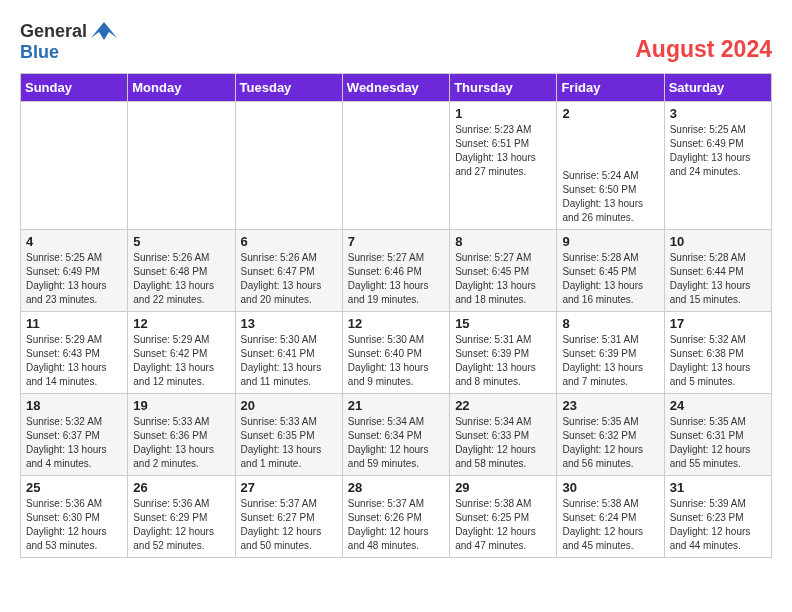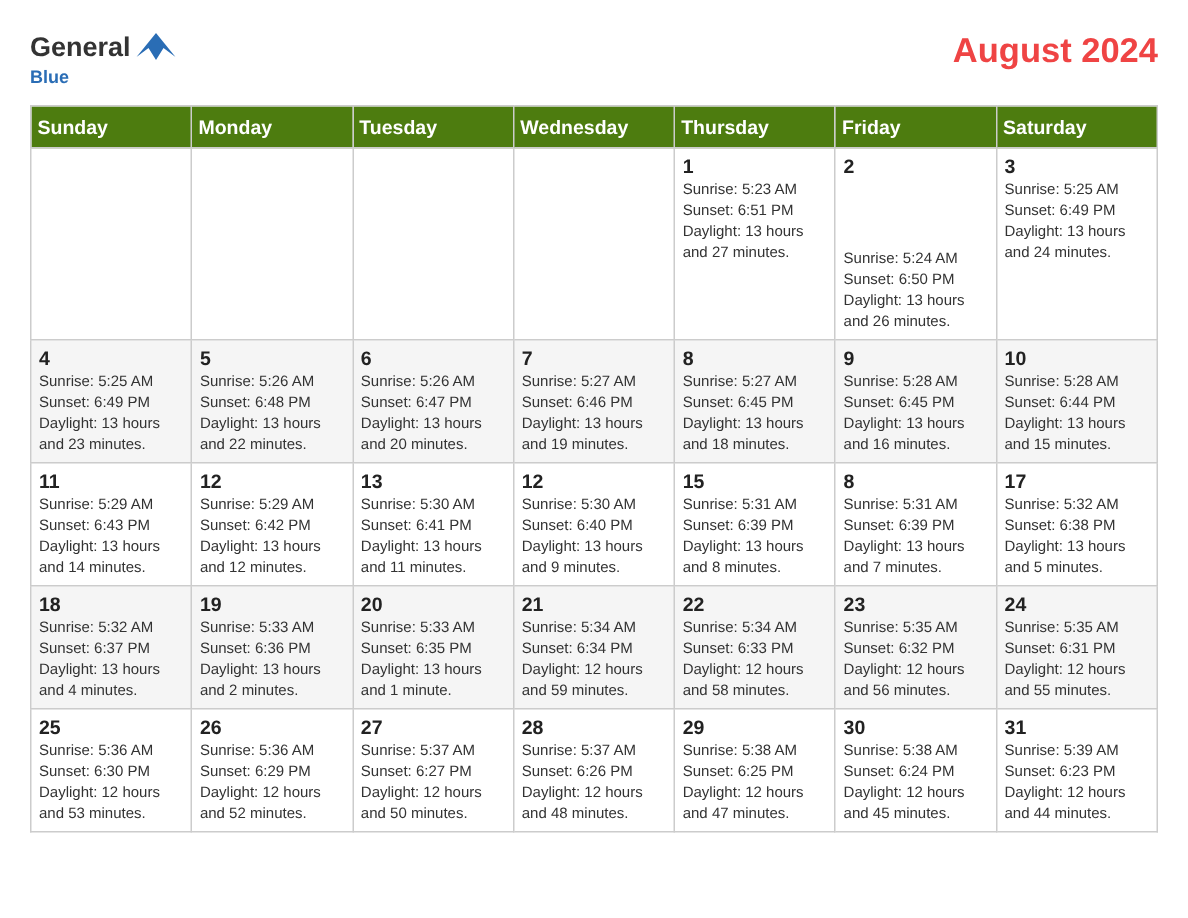--- a/index.html
+++ b/index.html
@@ -6,21 +6,21 @@
     body {
       font-family: Arial, sans-serif;
       background: #fff;
       width: 792px;
       min-height: 612px;
       padding: 20px;
     }
     .header {
       display: flex;
       justify-content: space-between;
-      align-items: flex-start;
+      align-items: flex-end;
       margin-bottom: 10px;
     }
     .logo {
       display: flex;
       flex-direction: column;
       align-items: flex-start;
     }
     .logo-text {
       display: flex;
       align-items: center;
@@ -37,21 +37,21 @@
     .location {
       font-size: 16px;
       color: #555;
     }
     .calendar {
       width: 100%;
       border-collapse: collapse;
       font-size: 11px;
     }
     .calendar thead th {
-      background-color: #4d7c0f;
+      background-color: #6d28d9;
       color: #fff;
       padding: 6px 4px;
       text-align: left;
       font-size: 13px;
       border: 1px solid #ccc;
     }
     .calendar tbody td {
       border: 1px solid #ccc;
       padding: 4px 5px;
       vertical-align: top;
@@ -82,21 +82,21 @@
 
 <div class="header">
   <div class="logo">
     <div class="logo-text">
       <span style="font-size:18px;font-weight:bold;color:#333;">General</span>
       <svg width="26" height="22" viewBox="0 0 26 22" style="margin: 0 2px;">
         <polygon points="13,2 26,18 18,12 13,20 8,12 0,18" fill="#2a6db5"></polygon>
       </svg>
     </div>
     <div>
-      <span style="font-size:12px;font-weight:bold;color:#2a6db5;">Blue</span>
+      <span style="font-size:18px;font-weight:bold;color:#2a6db5;">Blue</span>
     </div>
   </div>
   <div class="title-block">
     <div class="month-year">August 2024</div>
   </div>
 </div>
 
 <table class="calendar">
   <thead>
     <tr>

